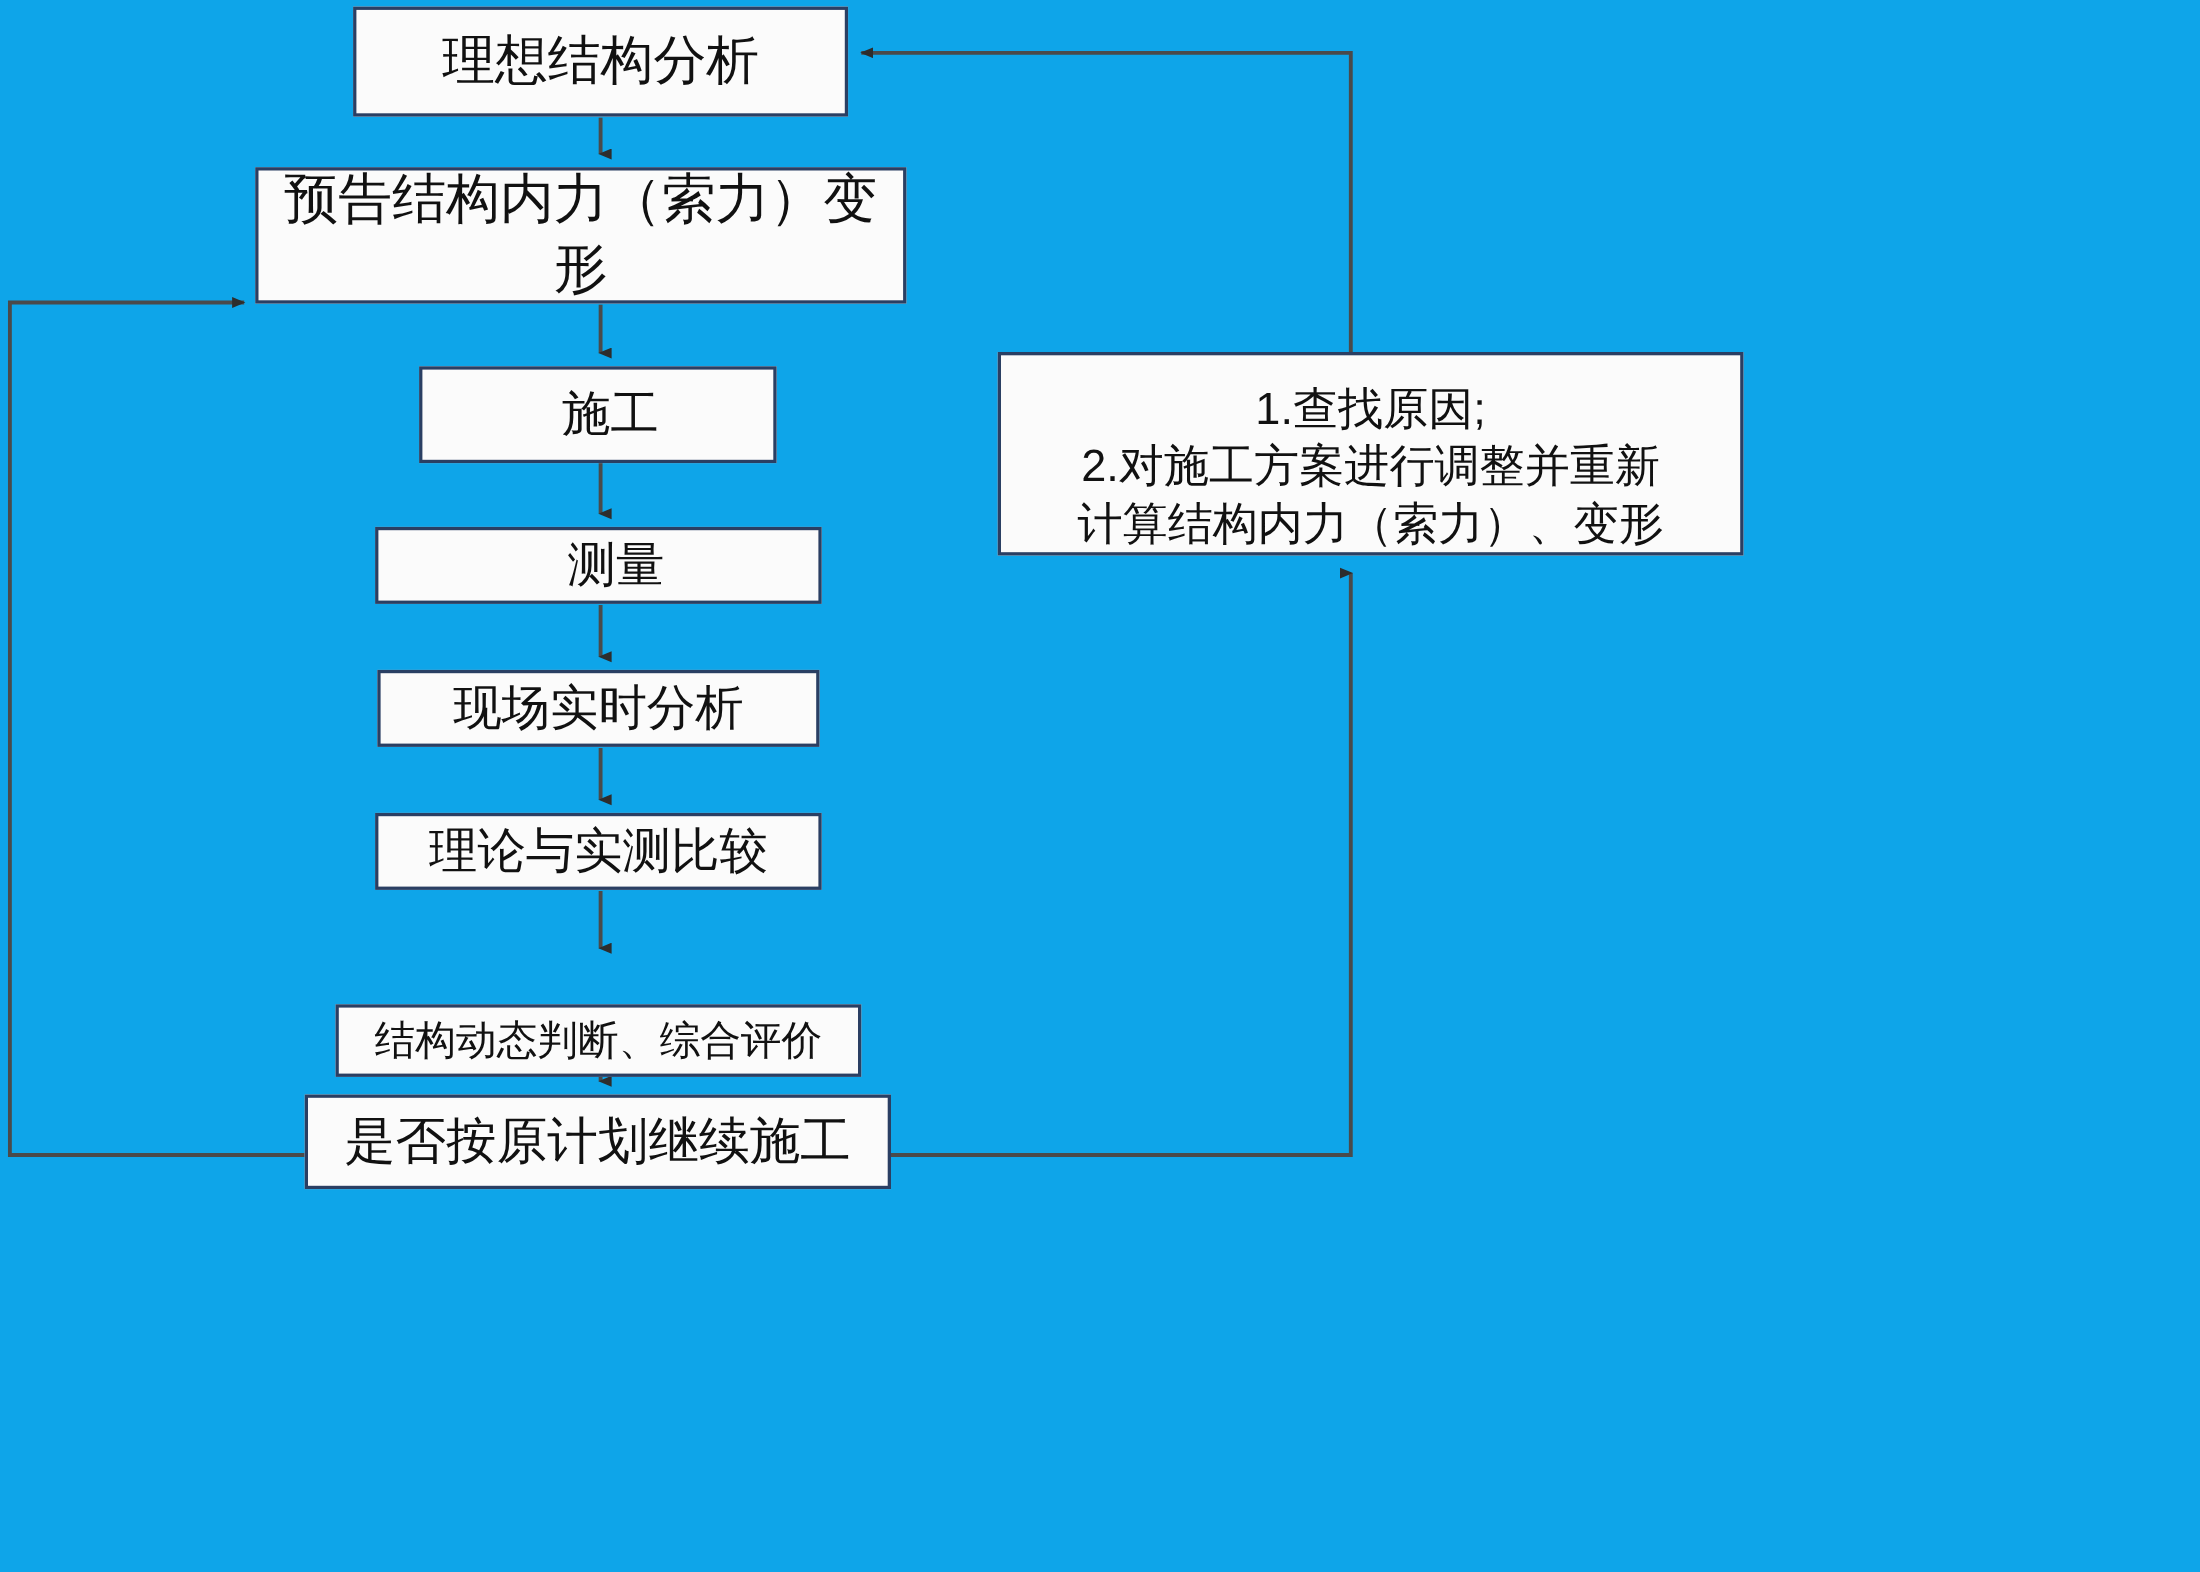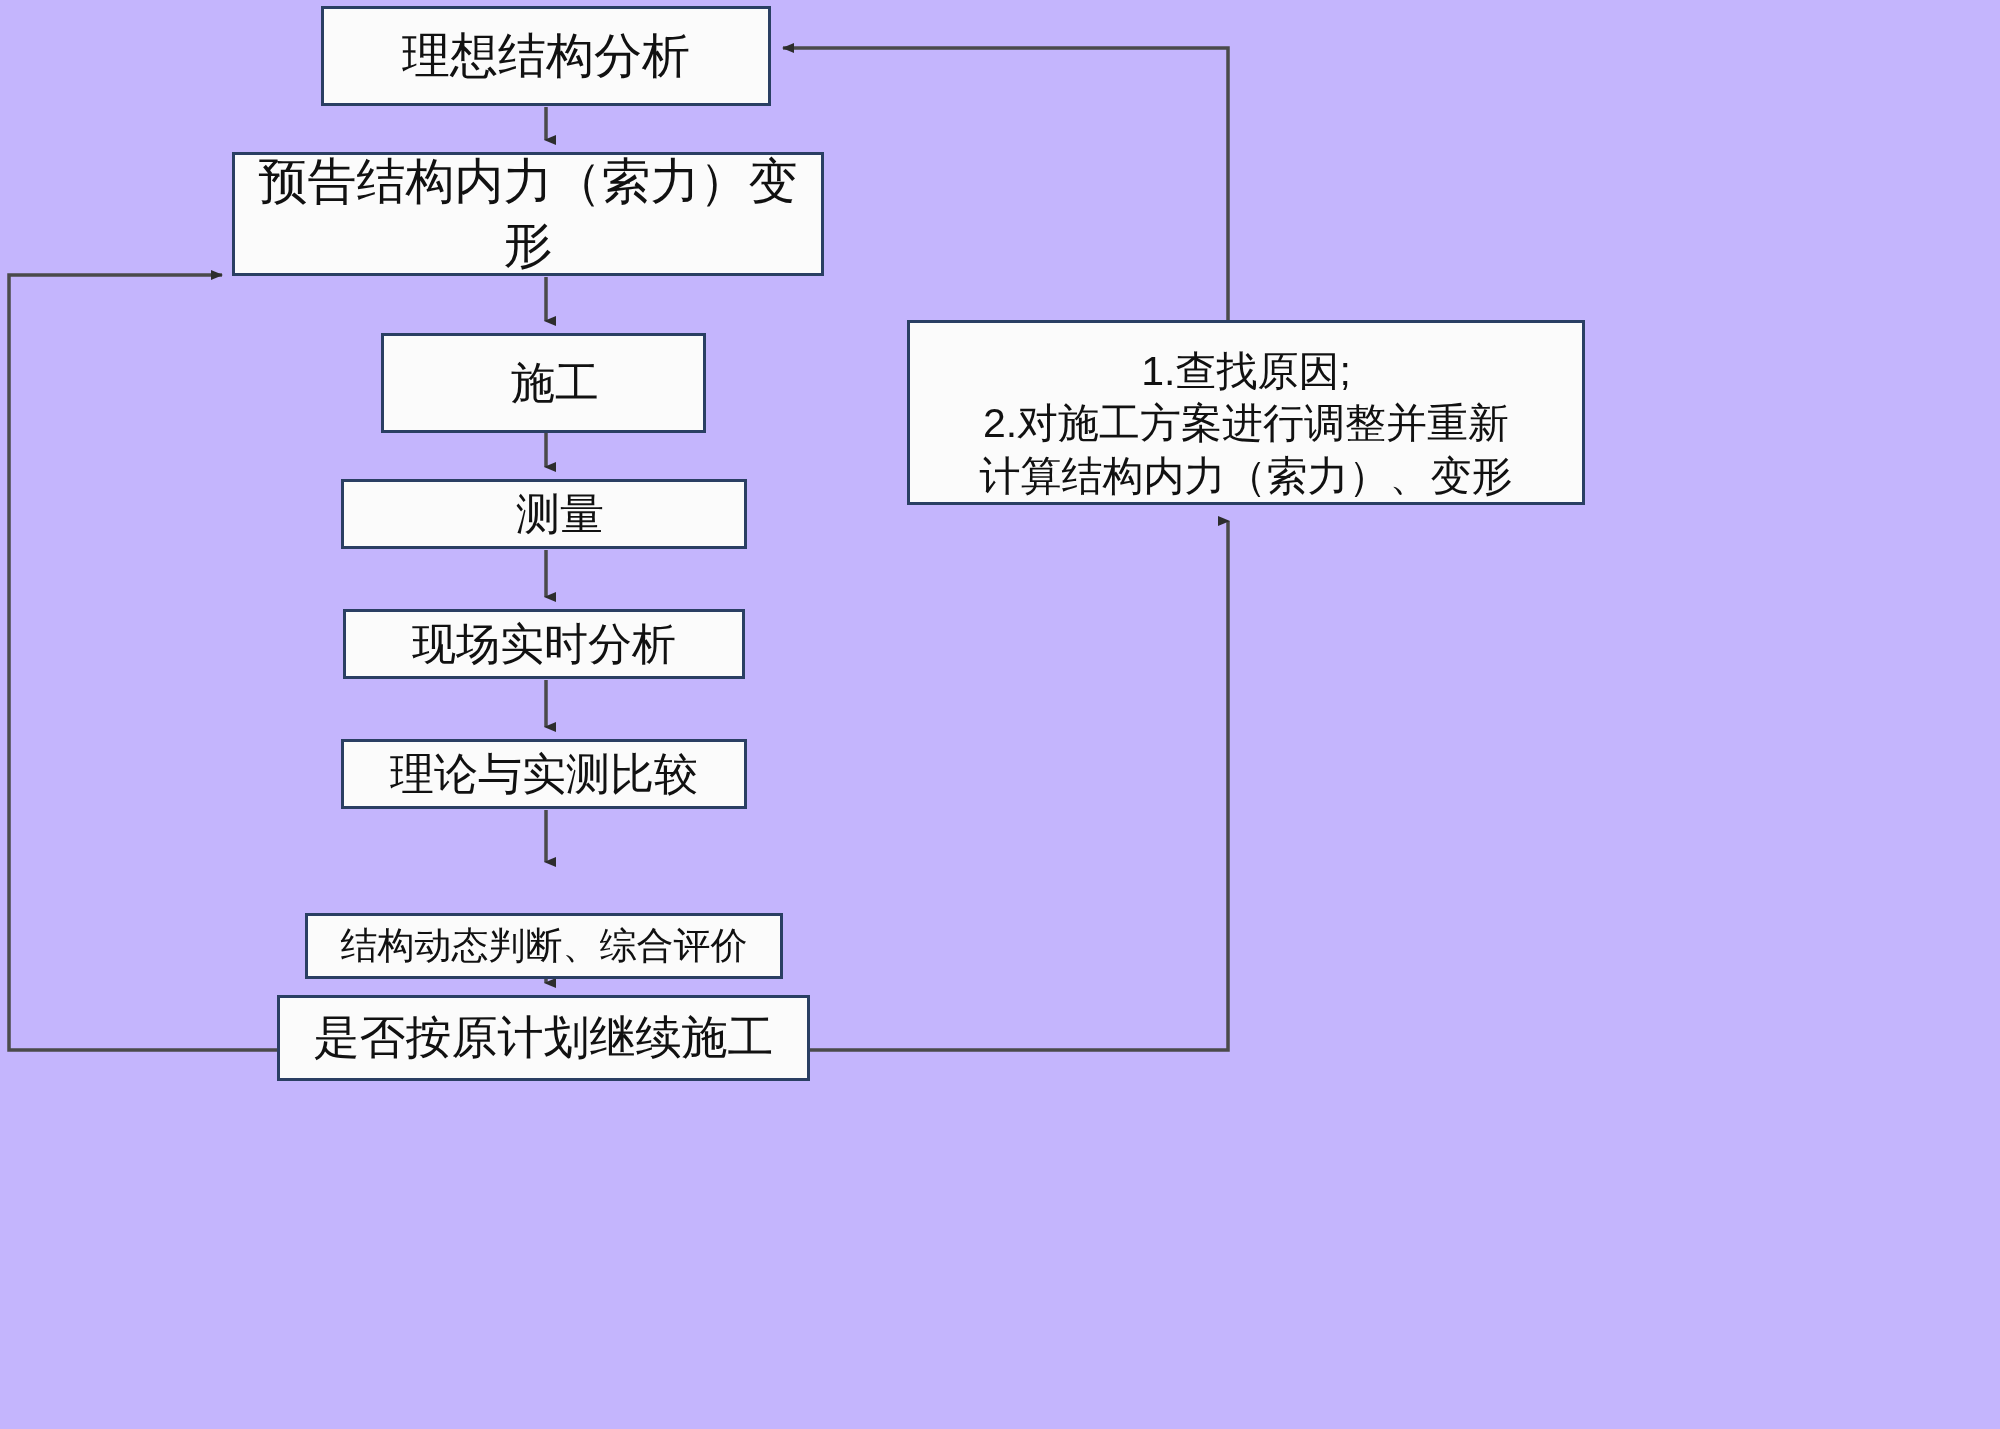--- a/index.html
+++ b/index.html
@@ -5,21 +5,21 @@
 <style>
   html, body {
     margin: 0;
     padding: 0;
     background: #ffffff;
   }
   #canvas {
     position: relative;
     width: 2000px;
     height: 1429px;
-    background: #c4b5fd;
+    background: #0ea5e9;
     font-family: "Liberation Sans", "DejaVu Sans", sans-serif;
     overflow: hidden;
   }
   #wires {
     position: absolute;
     left: 0;
     top: 0;
     width: 2000px;
     height: 1429px;
     pointer-events: none;
@@ -35,21 +35,21 @@
     text-align: center;
     color: #111111;
     line-height: 1.30;
     white-space: pre-line;
     z-index: 2;
   }
 
   
   #node-ideal        { left: 321px;  top: 6px;    width: 450px;  height: 100px;  font-size: 48px; }
   #node-forecast     { left: 232px;  top: 152px;  width: 592px;  height: 124px;  font-size: 49px; }
-  #node-construct    { left: 381px;  top: 333px;  width: 325px;  height: 100px;   font-size: 44px; padding-left: 23px; }
+  #node-construct    { left: 381px;  top: 333px;  width: 325px;  height: 88px;   font-size: 44px; padding-left: 23px; }
   #node-measure      { left: 341px;  top: 479px;  width: 406px;  height: 70px;   font-size: 44px; padding-left: 32px; }
   #node-realtime     { left: 343px;  top: 609px;  width: 402px;  height: 70px;   font-size: 44px; }
   #node-compare      { left: 341px;  top: 739px;  width: 406px;  height: 70px;   font-size: 44px; }
   #node-evaluate     { left: 305px;  top: 913px;  width: 478px;  height: 66px;   font-size: 37px; }
   #node-decision     { left: 277px;  top: 995px;  width: 533px;  height: 86px;  font-size: 46px; }
   #node-actions      { left: 895px;  top: 320px;  width: 678px;  height: 185px;  font-size: 41px;
                        align-items: flex-end; justify-content: center; margin-left: 12px; }
 
   #node-actions .actions-text {
     display: block;

